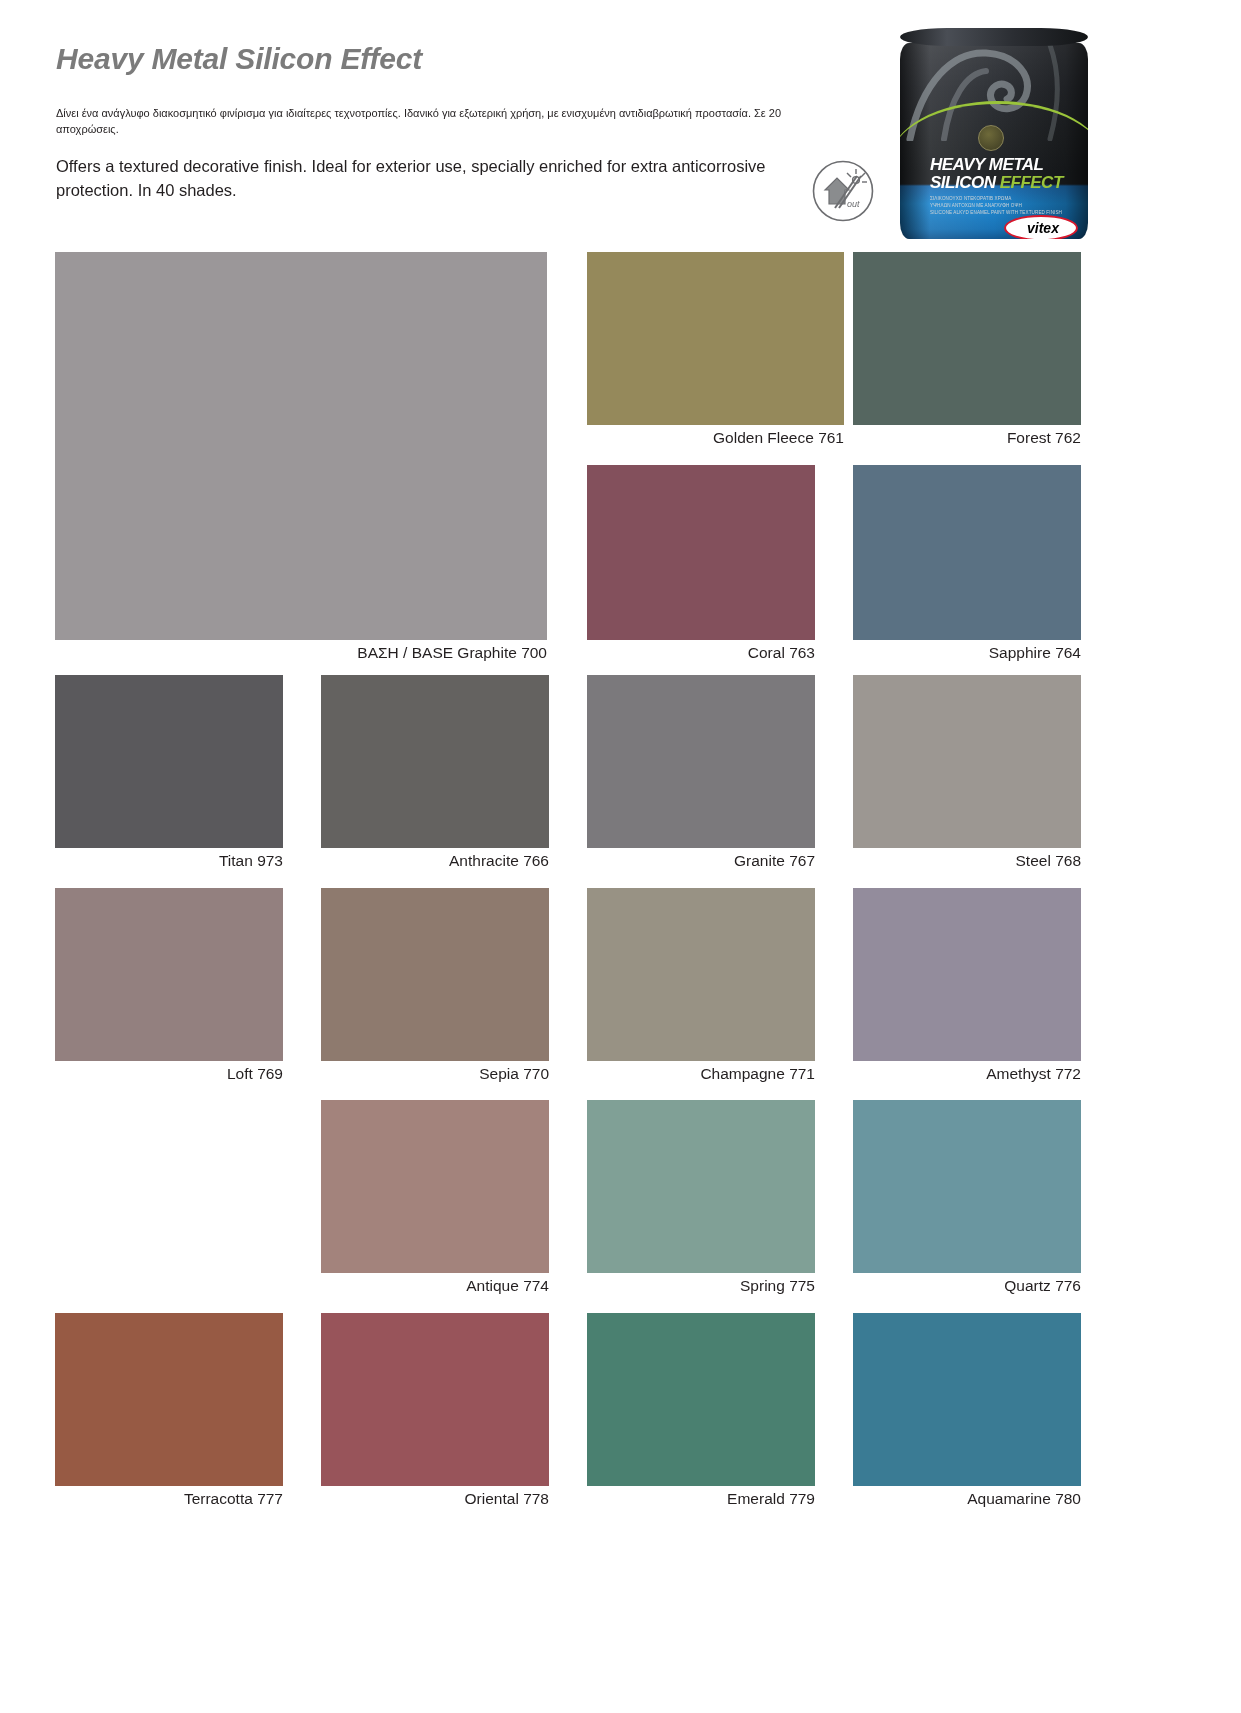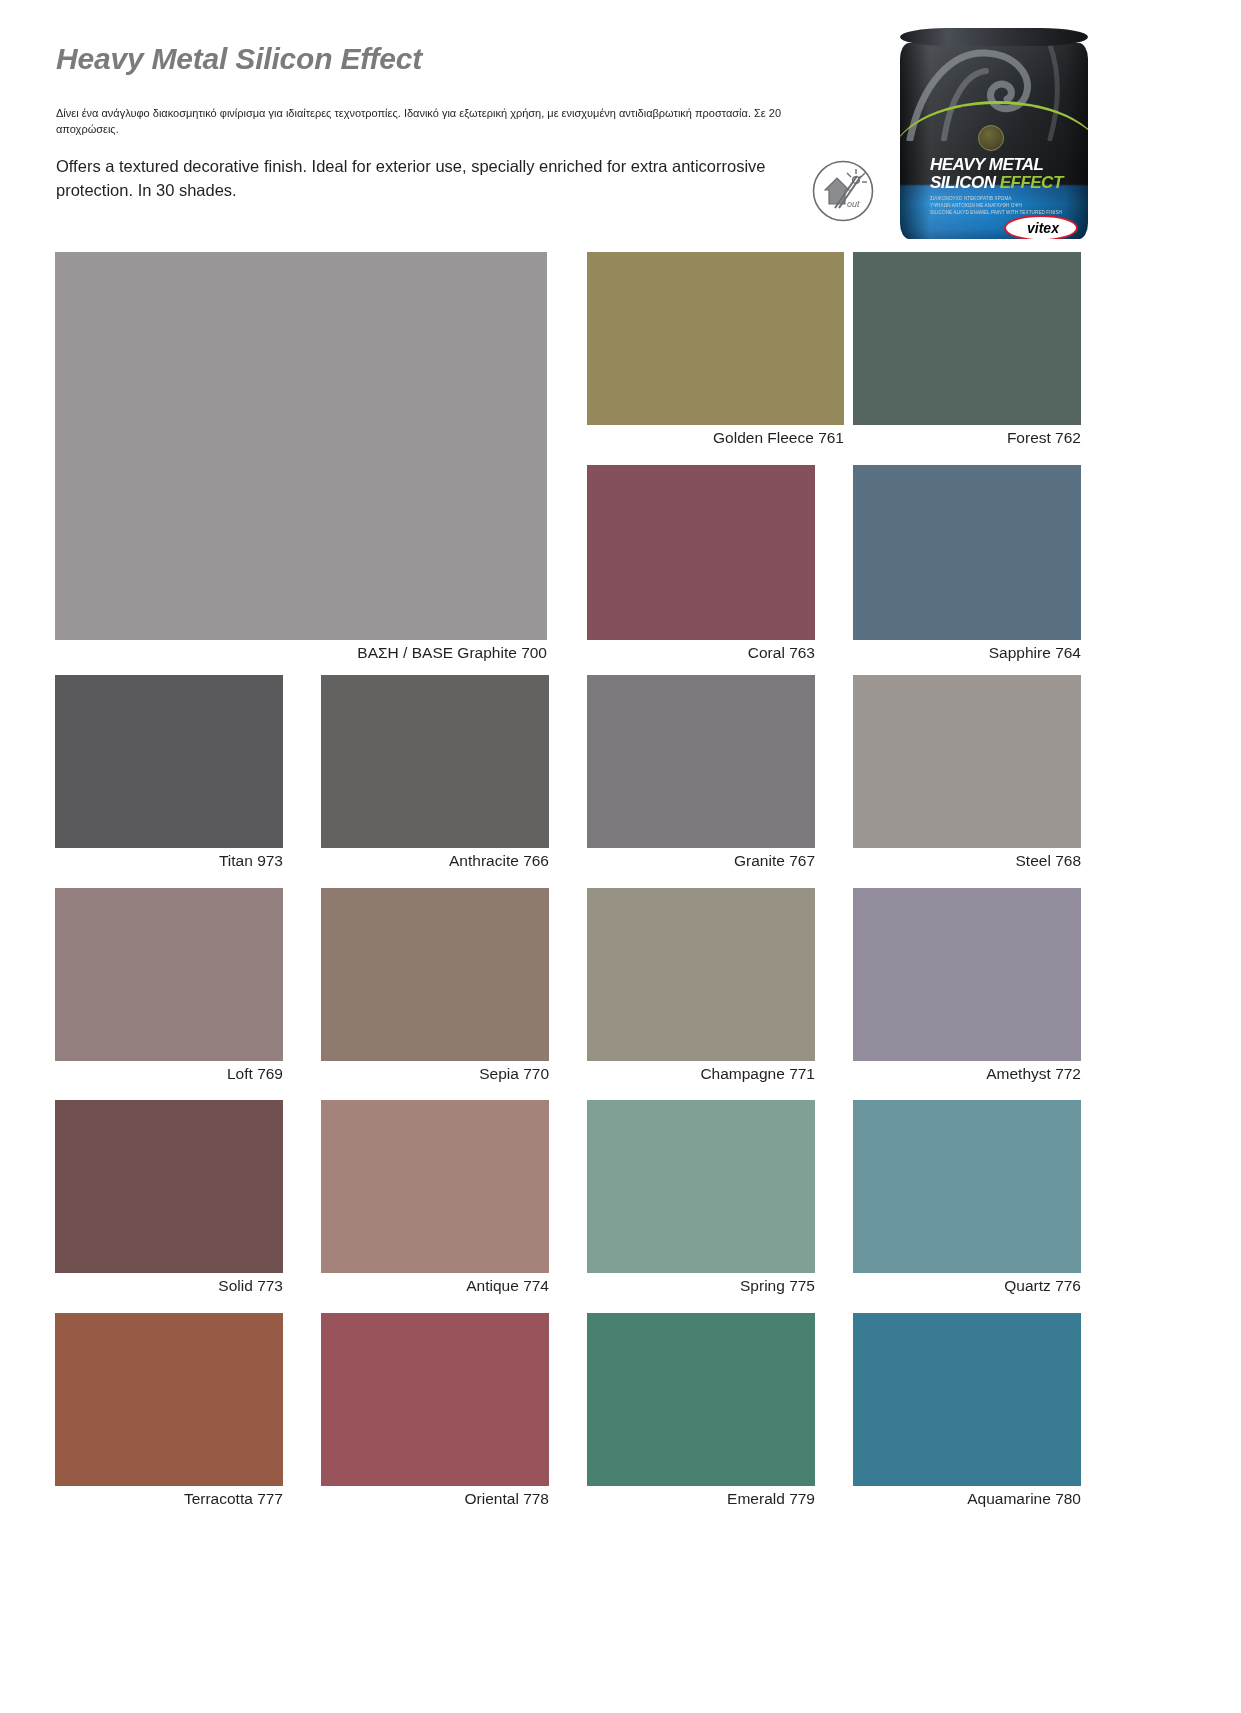--- a/index.html
+++ b/index.html
@@ -201,21 +201,21 @@
   .base-label { font-size: 15.5px; }
 </style>
 </head>
 <body>
 
 <div class="page">
 
   <div class="header">
     <div class="title">Heavy Metal Silicon Effect</div>
     <div class="desc-el">Δίνει ένα ανάγλυφο διακοσμητικό φινίρισμα για ιδιαίτερες τεχνοτροπίες. Ιδανικό για εξωτερική χρήση, με ενισχυμένη αντιδιαβρωτική προστασία. Σε 20 αποχρώσεις.</div>
-    <div class="desc-en">Offers a textured decorative finish. Ideal for exterior use, specially enriched for extra anticorrosive protection. In 30 shades.</div>
+    <div class="desc-en">Offers a textured decorative finish. Ideal for exterior use, specially enriched for extra anticorrosive protection. In 40 shades.</div>
   </div>
 
   <div class="badge">
     <svg width="62" height="62" viewBox="0 0 62 62">
       <circle cx="31" cy="31" r="29.5" fill="none" stroke="#6d6e71" stroke-width="1.6"></circle>
       <path d="M17 44 L17 30 L13 30 L25 18 L37 30 L33 30 L33 44 Z" fill="#8a8c8e" stroke="#6d6e71" stroke-width="1.2"></path>
       <line x1="45" y1="16" x2="23" y2="48" stroke="#6d6e71" stroke-width="2"></line>
       <line x1="49" y1="16" x2="27" y2="48" stroke="#6d6e71" stroke-width="2"></line>
       <g stroke="#6d6e71" stroke-width="1.4">
         <line x1="44" y1="14" x2="44" y2="9"></line>
@@ -301,24 +301,20 @@
         <div class="chip-label" style="top: 177px;">Sepia 770</div>
       </div>
       <div class="cell" style="left: 587px; top: 888px; width: 228px; height: 173px;">
         <div class="chip" style="background: rgb(152, 146, 132);"></div>
         <div class="chip-label" style="top: 177px;">Champagne 771</div>
       </div>
       <div class="cell" style="left: 853px; top: 888px; width: 228px; height: 173px;">
         <div class="chip" style="background: rgb(147, 140, 156);"></div>
         <div class="chip-label" style="top: 177px;">Amethyst 772</div>
       </div>
-      <div class="cell" style="left: 55px; top: 1100px; width: 228px; height: 173px;">
-        <div class="chip" style="background: rgb(112, 81, 80);"></div>
-        <div class="chip-label" style="top: 177px;">Solid 773</div>
-      </div>
       <div class="cell" style="left: 321px; top: 1100px; width: 228px; height: 173px;">
         <div class="chip" style="background: rgb(163, 131, 124);"></div>
         <div class="chip-label" style="top: 177px;">Antique 774</div>
       </div>
       <div class="cell" style="left: 587px; top: 1100px; width: 228px; height: 173px;">
         <div class="chip" style="background: rgb(128, 160, 150);"></div>
         <div class="chip-label" style="top: 177px;">Spring 775</div>
       </div>
       <div class="cell" style="left: 853px; top: 1100px; width: 228px; height: 173px;">
         <div class="chip" style="background: rgb(106, 150, 160);"></div>

